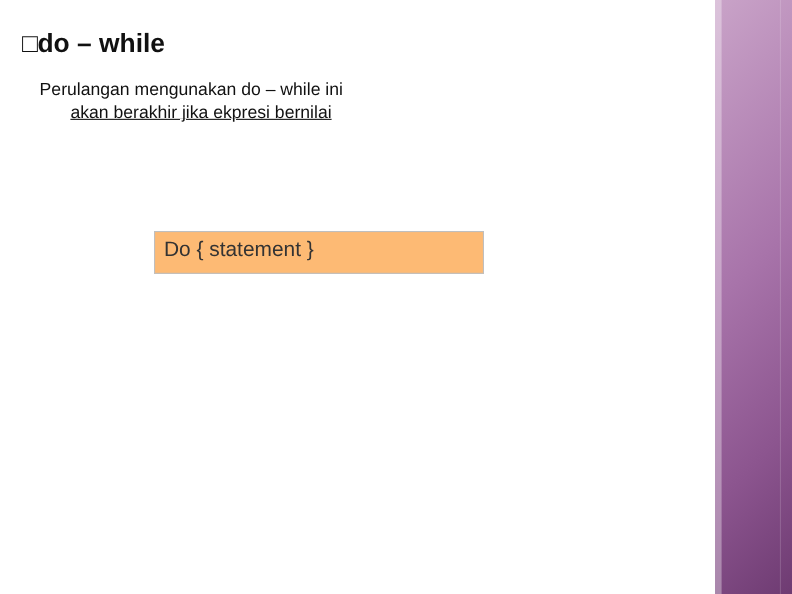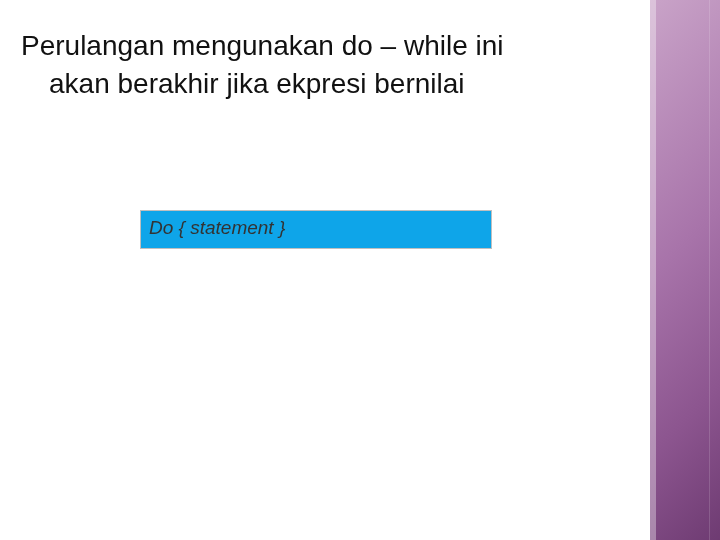--- a/index.html
+++ b/index.html
@@ -55,57 +55,60 @@
     font-size: 24px;
     line-height: 1.2;
     margin: 0 0 4px 0;
   }
   .bullet {
     display: inline-block;
     width: 14px;
     text-align: left;
   }
   .body-text {
-    font-size: 28px;
+    font-size: 16px;
     line-height: 1.35;
-    margin: 1px;
+    margin: 16px;
     padding-left: 0;
   }
   .body-text .indent {
     display: block;
     padding-left: 28px;
+    text-decoration: underline;
   }
   .code-box {
     position: absolute;
     left: 140px;
     top: 210px;
-    width: 352px;
+    width: 300px;
     border: 1px solid #bfbfbf;
-    background: #0ea5e9;
+    background: #fdba74;
     padding: 4px 8px 6px 8px;
     box-sizing: border-box;
-    font-style: italic;
   }
   .code-line {
     font-family: Verdana, Geneva, sans-serif;
     font-size: 19px;
     color: #333;
     line-height: 1.4;
     white-space: nowrap;
   }
 </style>
 </head>
 <body>
 
 <div class="slide">
 
   <div class="side-strip"></div>
 
   <div class="content">
 
+    <p class="heading-line">
+      <span class="bullet">□</span><span style="font-weight:bold">do</span><span style="font-weight:bold"> – while</span>
+    </p>
 
     <p class="body-text">
       <span>Perulangan mengunakan do – while ini</span>
       <span class="indent">akan berakhir jika ekpresi bernilai</span>
     </p>
 
   </div>
 
   <div class="code-box">
     <div class="code-line">Do { statement }</div>

